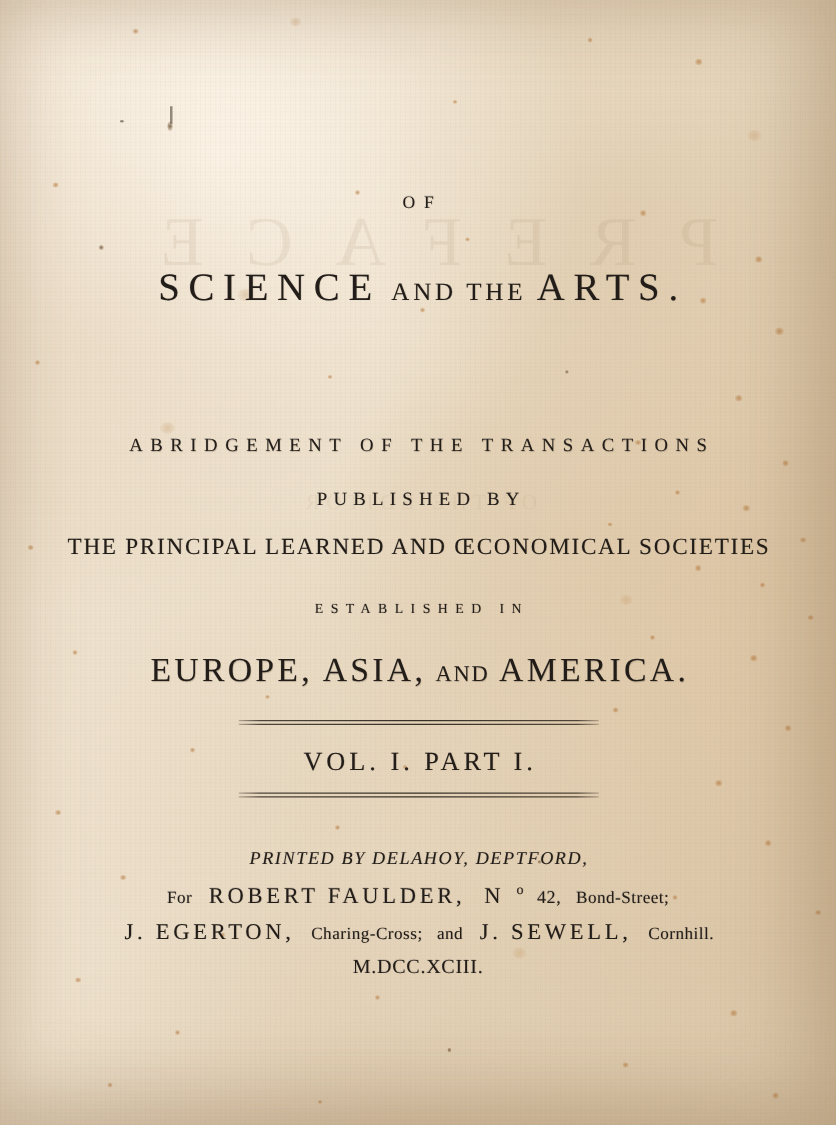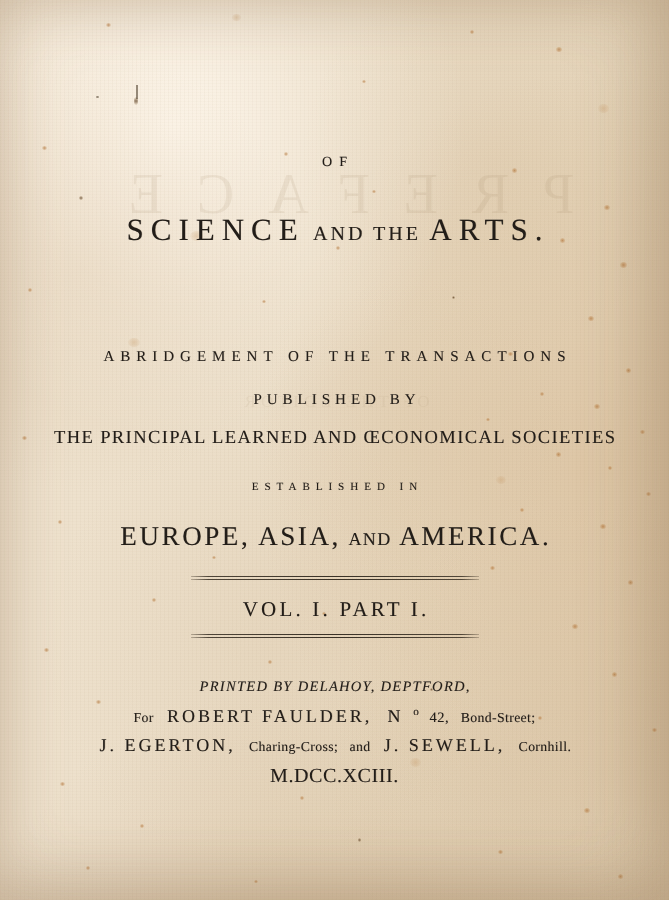--- a/index.html
+++ b/index.html
@@ -179,21 +179,21 @@
   
   .t-printer {
     top: 679px;
     font-size: 14.5px;
     font-style: italic;
     letter-spacing: 1.3px;
     text-indent: 1.3px;
   }
   .t-faulder  { top: 706px; font-size: 18px; letter-spacing: 0.6px; }
   .t-egerton  { top: 735px; font-size: 18px; letter-spacing: 0.6px; }
-  .t-date     { top: 765px; font-size: 20px; letter-spacing: 0.6px; }
+  .t-date     { top: 765px; font-size: 16px; letter-spacing: 0.6px; }
 
   
   .scap {
     font-size: 0.76em;
     letter-spacing: 0.4px;
   }
   .wide { letter-spacing: 3px; }
   .num  { font-size: 0.80em; letter-spacing: 0.5px; }
   .sup  { font-size: 0.62em; vertical-align: super; letter-spacing: 0; }
 

